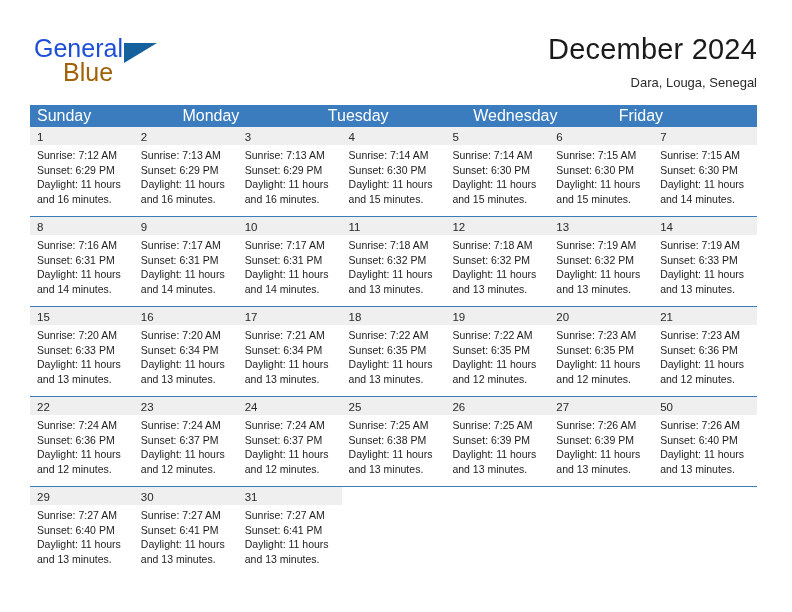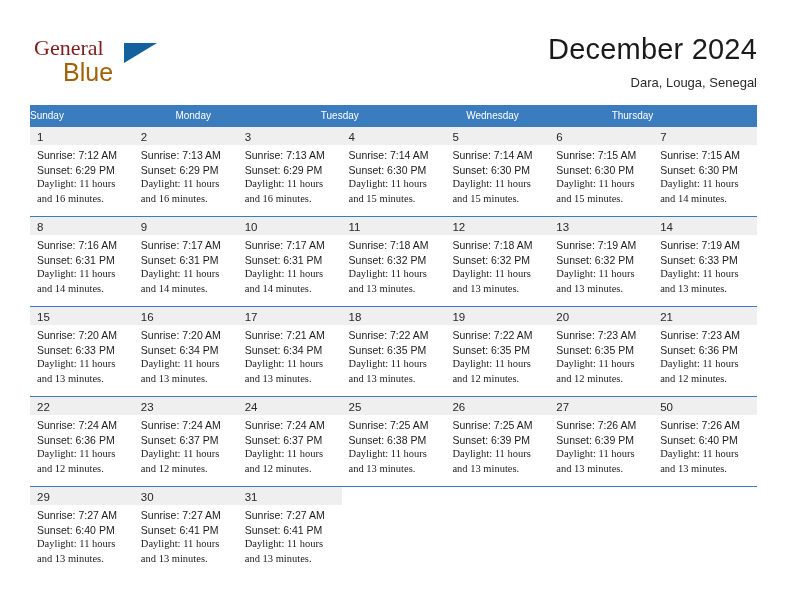--- a/index.html
+++ b/index.html
@@ -27,24 +27,24 @@
   .brand {
     position: absolute;
     left: 34px;
     top: 34px;
     width: 200px;
     height: 56px;
   }
   .brand-general {
     position: absolute;
     left: 0; top: 0;
-    font-size: 22px;
+    font-size: 25px;
     letter-spacing: 0px;
-    color: #7f1d1d;
-    font-family: Liberation Serif, serif;
+    color: #1d4ed8;
+    font-family: Liberation Sans, sans-serif;
     line-height: 28px;
   }
   .brand-blue {
     position: absolute;
     left: 29px; top: 24px;
     font-size: 25px;
     color: #a16207;
     font-family: "Liberation Sans", sans-serif;
     line-height: 28px;
   }
@@ -87,22 +87,23 @@
     width: 727px;
   }
   .weekdays {
     display: flex;
     background: #3a7cbe;
     height: 21px;
   }
   .weekday {
     flex: 1 1 0;
     color: #ffffff;
-    font-size: 10px;
+    font-size: 16px;
     line-height: 21px;
+    padding-left: 7px;
     white-space: nowrap;
     overflow: hidden;
   }
   .week {
     display: flex;
     border-top: 1px solid #3a7cbe;
     height: 90px;
   }
   .week:first-of-type { border-top: none; }
   .day {
@@ -124,21 +125,21 @@
   }
   .day-body {
     padding: 3px 5px 0 7px;
   }
   .day-line {
     font-size: 10.5px;
     color: #1c1c1c;
     line-height: 14.6px;
     white-space: nowrap;
   }
-  .day-line.wrap { white-space: normal; font-family: Liberation Serif, serif; }
+  .day-line.wrap { white-space: normal; }
   .day.empty .day-num-band { background: transparent; }
 </style>
 </head>
 <body>
 
 <div class="page">
 
   <div class="header">
 
     <div class="brand">
@@ -154,21 +155,21 @@
 
   </div>
 
   <div class="calendar">
 
     <div class="weekdays">
       <div class="weekday">Sunday</div>
       <div class="weekday">Monday</div>
       <div class="weekday">Tuesday</div>
       <div class="weekday">Wednesday</div>
-      <div class="weekday">Thursday</div>
+      <div class="weekday">Friday</div>
     </div>
 
     <div class="week">
       <div class="day">
         <div class="day-num-band"><span class="day-num">1</span></div>
         <div class="day-body">
           <div class="day-line">Sunrise: 7:12 AM</div>
           <div class="day-line">Sunset: 6:29 PM</div>
           <div class="day-line wrap">Daylight: 11 hours and 16 minutes.</div>
         </div>

